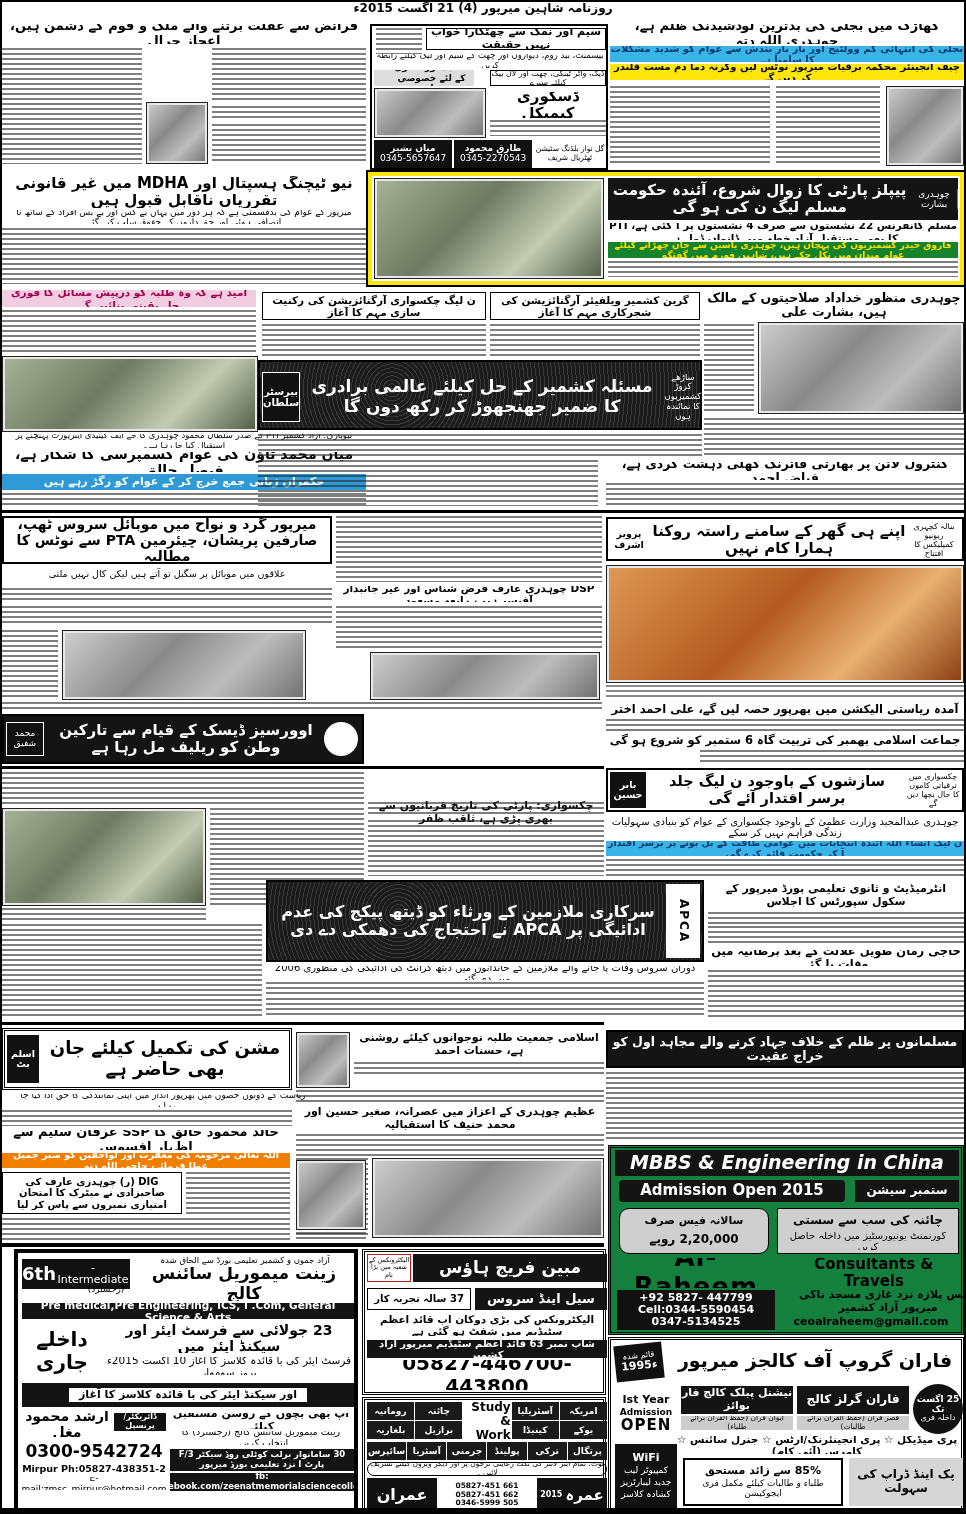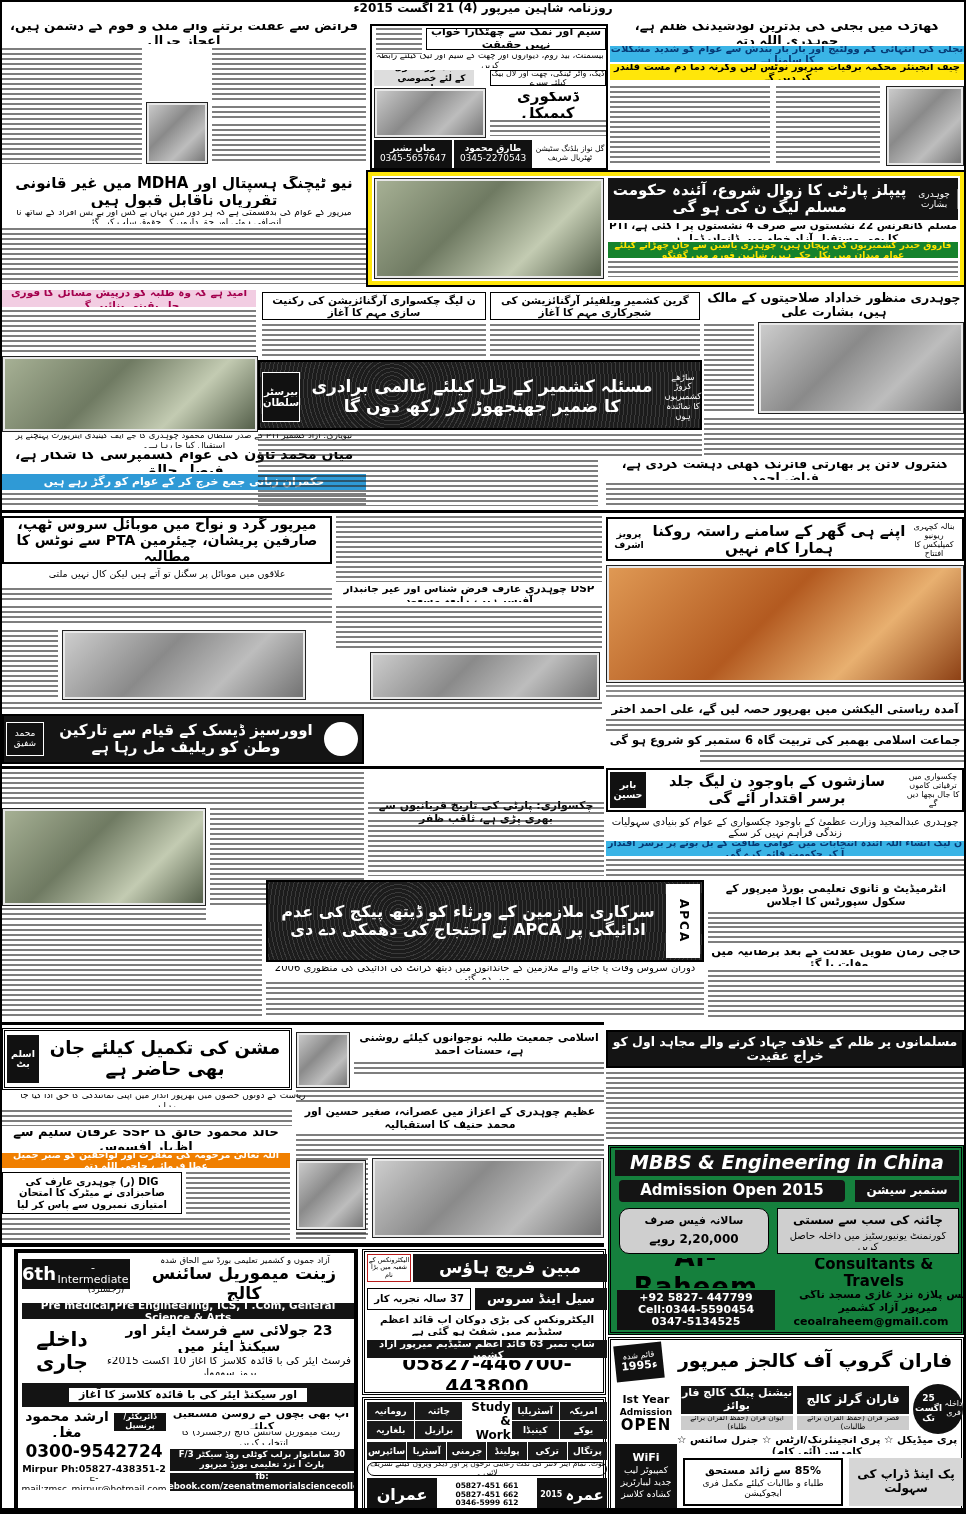--- a/index.html
+++ b/index.html
@@ -292,21 +292,21 @@
       <div class="cell rtl" style="flex:1;">پولینڈ</div>
       <div class="cell rtl" style="flex:1;">جرمنی</div>
       <div class="cell rtl" style="flex:1;">آسٹریا</div>
       <div class="cell rtl" style="flex:1;">سائپرس</div>
     </div>
     <div class="a ctr rtl" style="left:2px;top:62px;width:240px;height:14px;font-size:7.5px;border:1px solid #000;border-radius:7px;">نوٹ: تمام ایئر لائنز کی ٹکٹ رعایتی نرخوں پر اور دیگر ویزوں کیلئے تشریف لائیں ۔</div>
     <div class="a chip rtl b" style="left:2px;top:78px;width:70px;height:34px;font-size:16px;">عمران</div>
     <div class="a ctr" style="left:74px;top:78px;width:96px;height:34px;flex-direction:column;font-size:7.5px;font-weight:bold;">
       <span>05827-451 661</span>
       <span>05827-451 662</span>
-      <span>0346-5999 612</span>
+      <span>0346-5999 505</span>
     </div>
     <div class="a chip rtl b" style="left:172px;top:78px;width:70px;height:34px;font-size:15px;">
       <span>عمرہ</span>
       <span style="font-size:8px;margin-right:3px;">2015</span>
     </div>
   </div>
 
   <div class="a" style="left:608px;top:1337px;width:356px;height:175px;border:3px double #000;background:#fff;">
     <div class="a chip" style="left:4px;top:4px;width:48px;height:36px;flex-direction:column;font-size:8px;transform:rotate(-6deg);">
       <span class="rtl">قائم شدہ</span>
@@ -315,21 +315,21 @@
     <div class="a ctr rtl b" style="left:56px;top:2px;width:296px;height:38px;font-size:19px;">فاران گروپ آف کالجز میرپور</div>
     <div class="a ctr" style="left:4px;top:46px;width:62px;height:56px;flex-direction:column;font-weight:bold;font-size:11px;">
       <span>Ist Year</span>
       <span style="font-size:9px;">Admission</span>
       <span style="font-size:15px;letter-spacing:1px;">OPEN</span>
     </div>
     <div class="a inv ctr rtl b" style="left:70px;top:46px;width:112px;height:28px;font-size:11px;">نیشنل پبلک کالج فار بوائز</div>
     <div class="a ctr rtl" style="left:70px;top:76px;width:112px;height:14px;font-size:7.5px;background:#ccc;">ایوان قرآن (حفظ القرآن برائے طلباء)</div>
     <div class="a inv ctr rtl b" style="left:186px;top:46px;width:112px;height:28px;font-size:12px;">فاران گرلز کالج</div>
     <div class="a ctr rtl" style="left:186px;top:76px;width:112px;height:14px;font-size:7.5px;background:#ccc;">قصر قرآن (حفظ القرآن برائے طالبات)</div>
-    <div class="a chip" style="left:302px;top:44px;width:50px;height:50px;flex-direction:row;border-radius:50%;font-size:8px;">
+    <div class="a chip" style="left:302px;top:44px;width:50px;height:50px;flex-direction:column;border-radius:50%;font-size:8px;">
       <span class="rtl b" style="font-size:9px;">25 اگست تک</span>
       <span class="rtl">داخلہ فری</span>
     </div>
     <div class="a ctr rtl b" style="left:60px;top:96px;width:292px;height:18px;font-size:10.5px;">پری میڈیکل ☆ پری انجینئرنگ/آرٹس ☆ جنرل سائنس ☆ کامرس (آئی کام)</div>
     <div class="a chip" style="left:4px;top:104px;width:62px;height:64px;flex-direction:column;font-size:9px;gap:2px;">
       <span class="b" style="font-size:11px;">WiFi</span>
       <span class="rtl">کمپیوٹر لیب</span>
       <span class="rtl">جدید لیبارٹریز</span>
       <span class="rtl">کشادہ کلاسز</span>
     </div>

